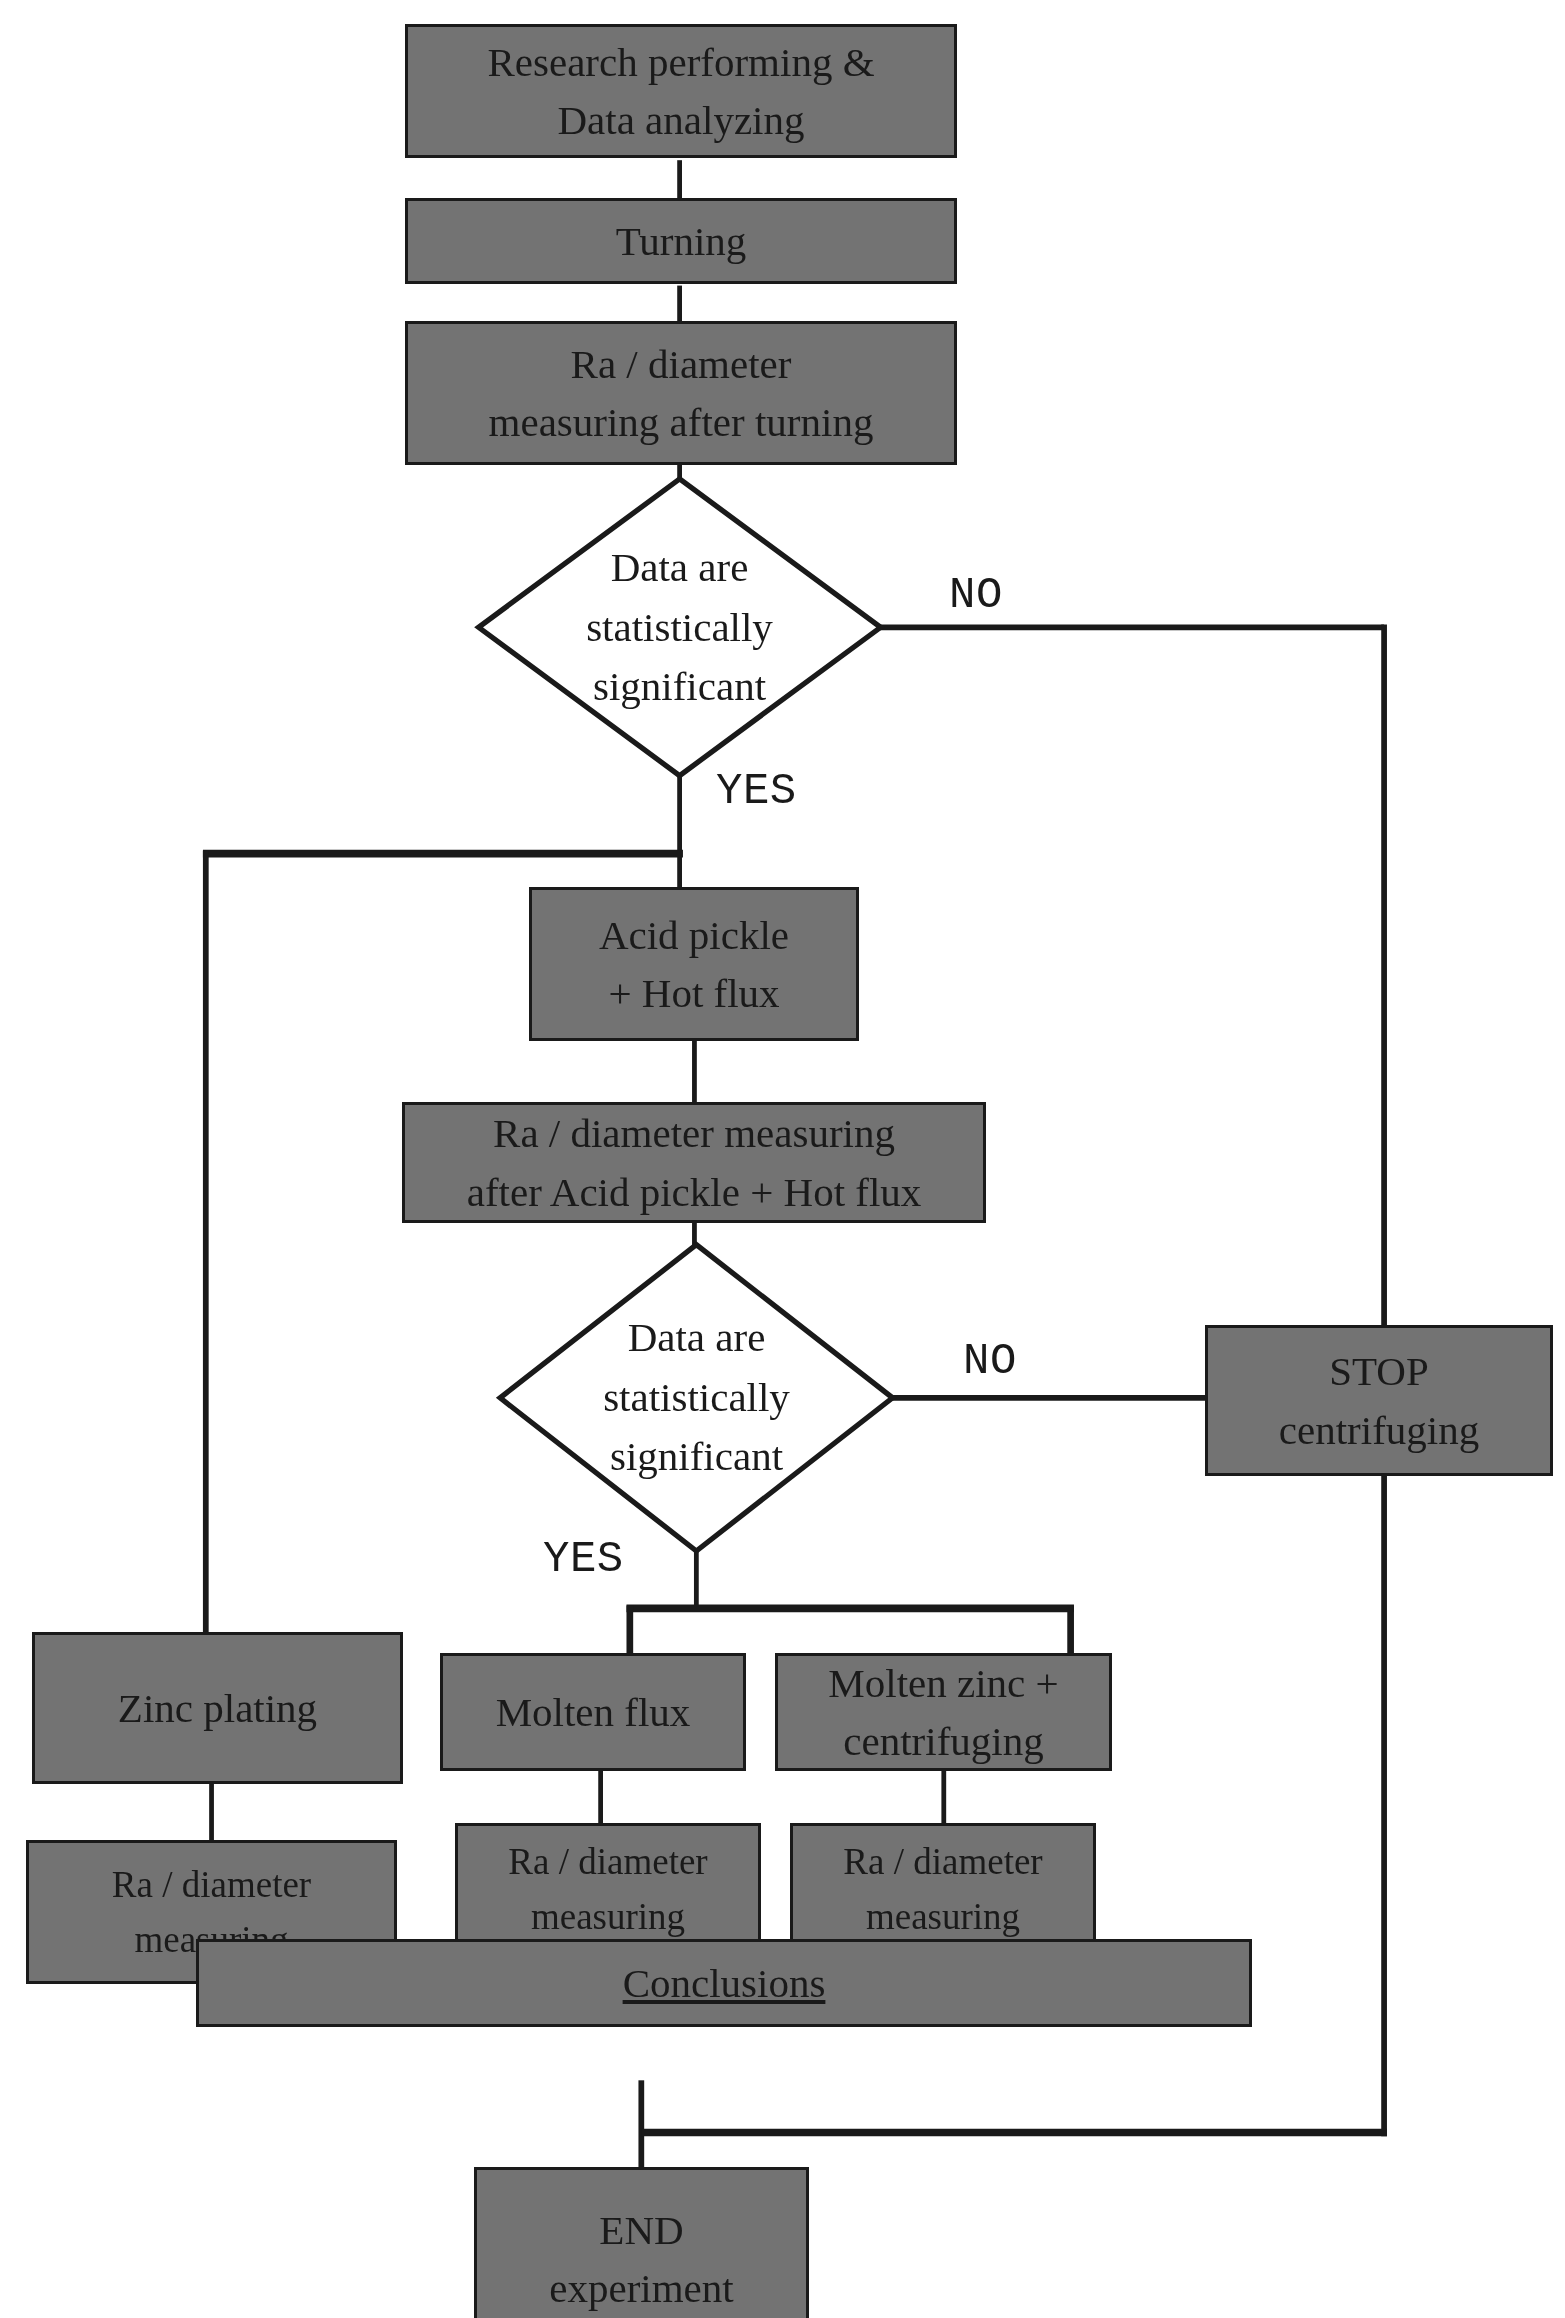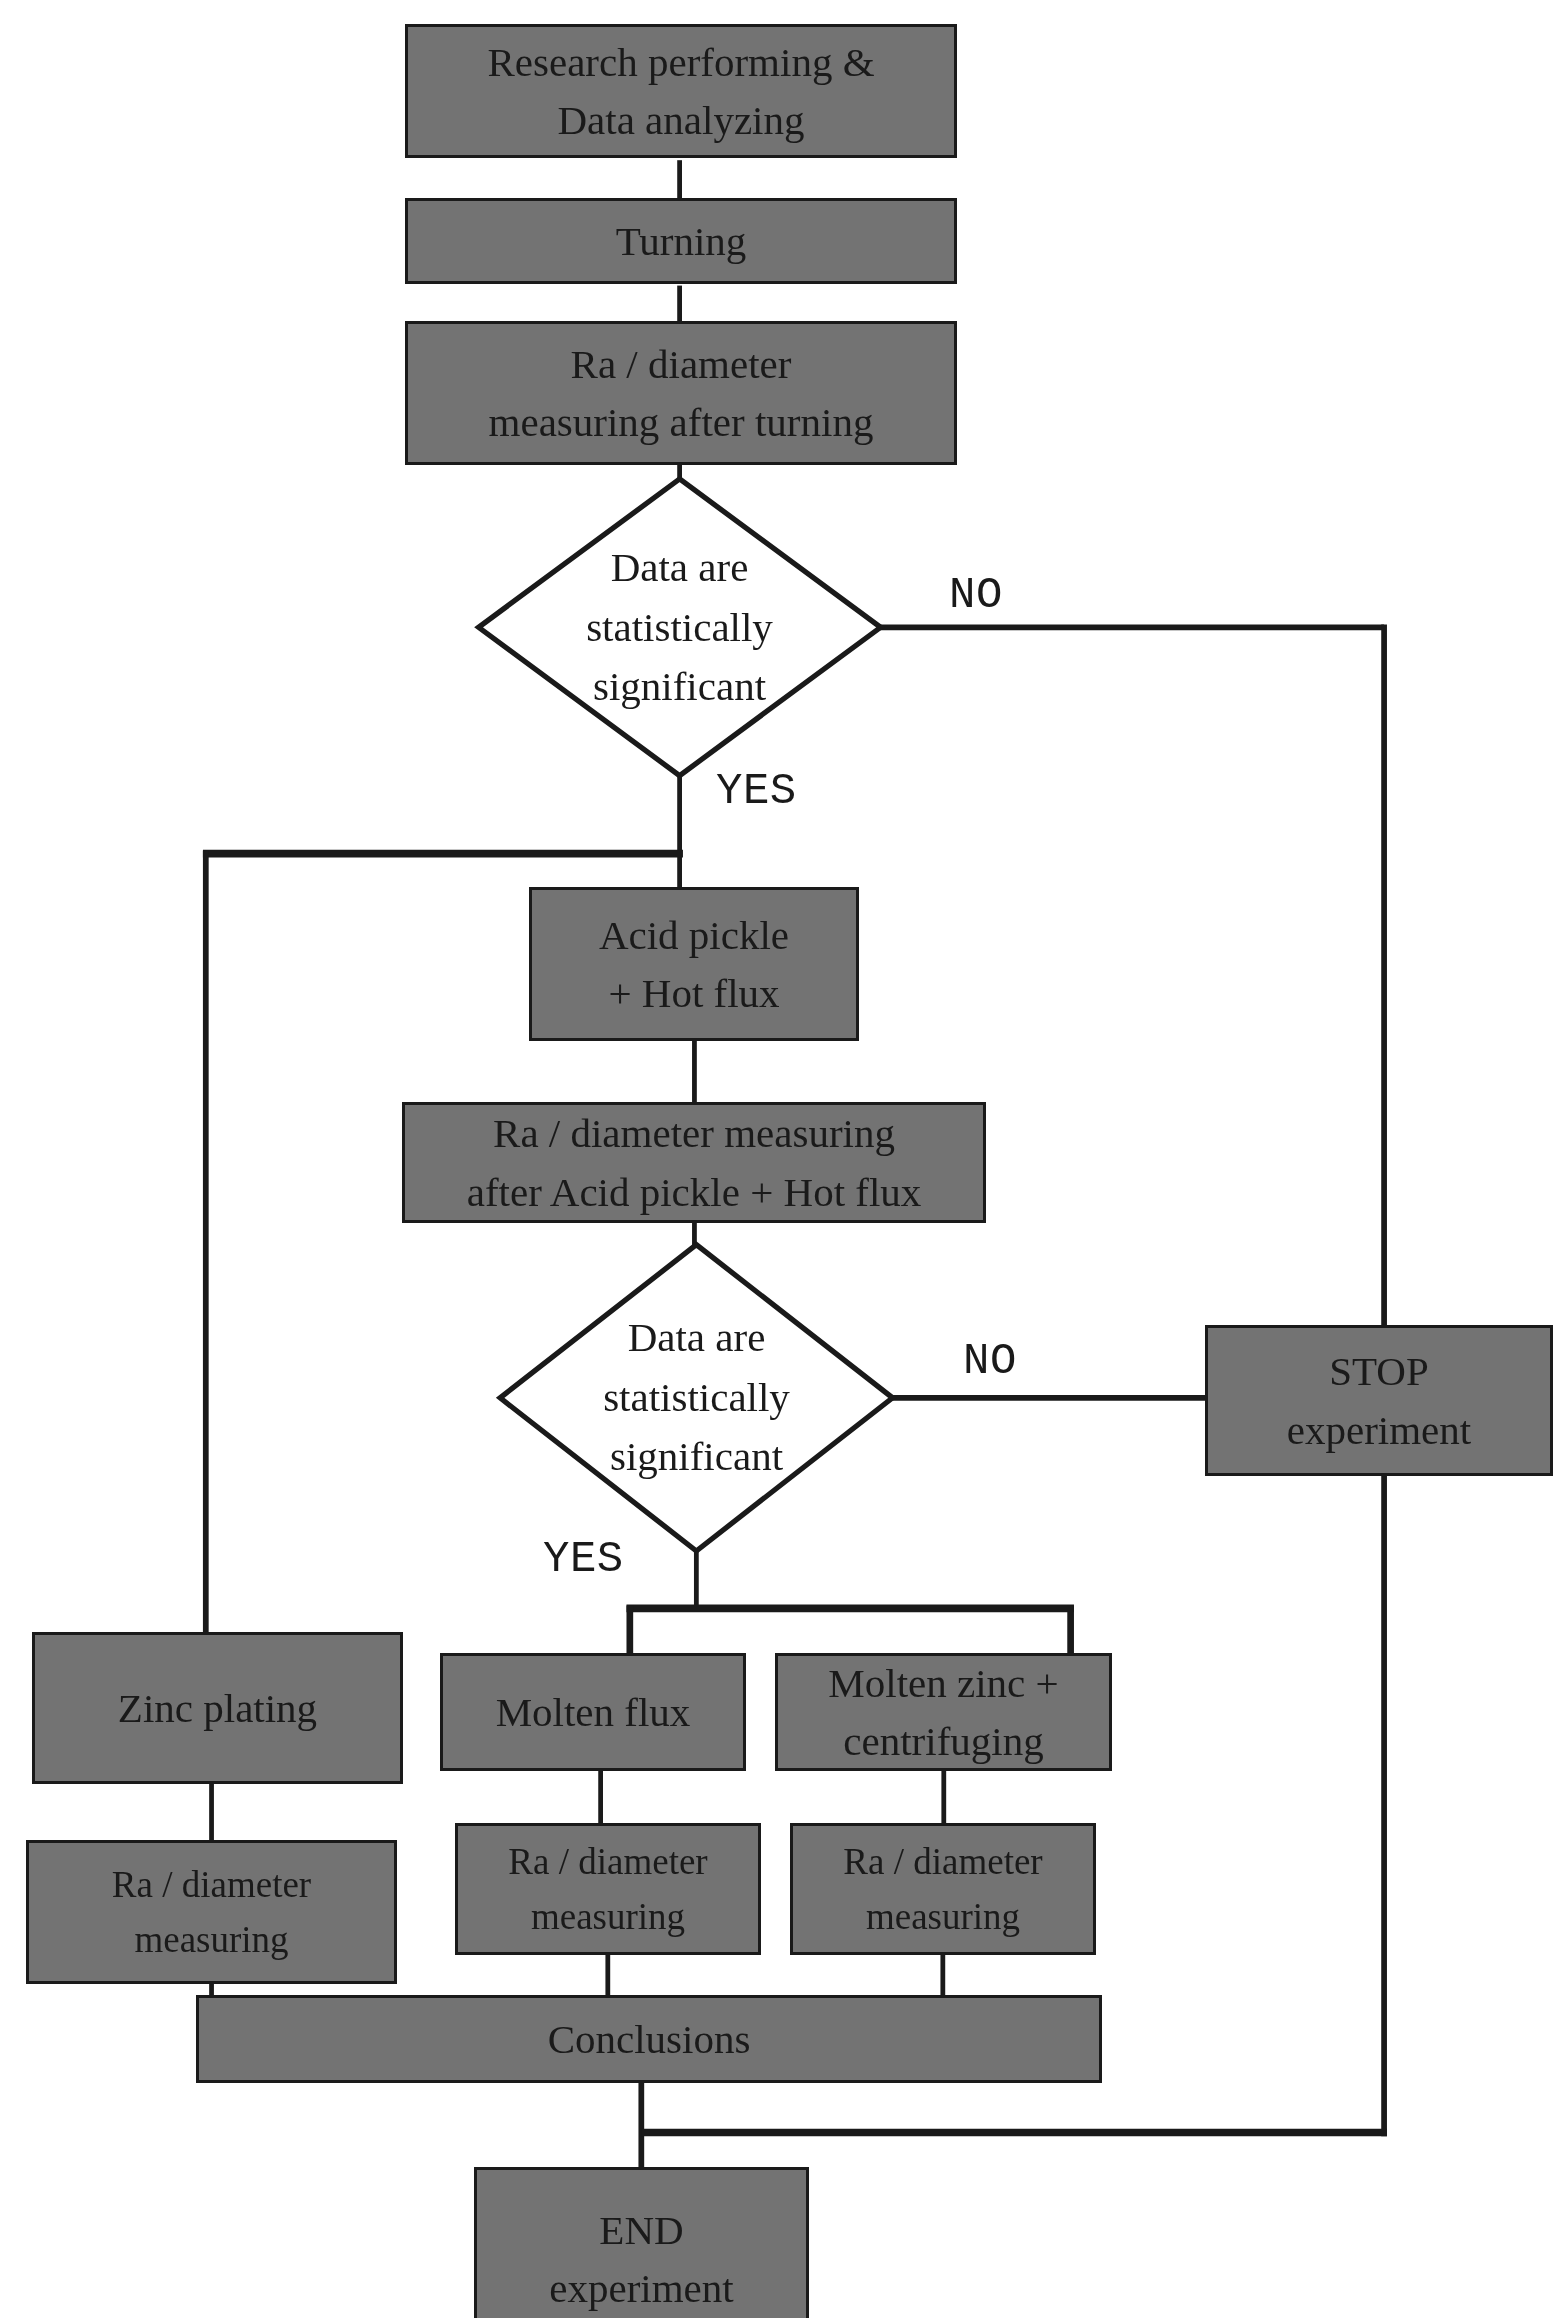--- a/index.html
+++ b/index.html
@@ -100,39 +100,39 @@
   <div class="node" style="left:405px;top:321px;width:552px;height:144px;">Ra / diameter
 measuring after turning</div>
 
   <div class="node" style="left:529px;top:887px;width:330px;height:154px;">Acid pickle
 + Hot flux</div>
 
   <div class="node" style="left:402px;top:1102px;width:584px;height:121px;">Ra / diameter measuring
 after Acid pickle + Hot flux</div>
 
   <div class="node" style="left:1205px;top:1325px;width:348px;height:151px;">STOP
-experiment</div>
+centrifuging</div>
 
   <div class="node" style="left:32px;top:1632px;width:371px;height:152px;">Zinc plating</div>
 
   <div class="node" style="left:440px;top:1653px;width:306px;height:118px;">Molten flux</div>
 
   <div class="node" style="left:775px;top:1653px;width:337px;height:118px;">Molten zinc +
 centrifuging</div>
 
   <div class="node small" style="left:26px;top:1840px;width:371px;height:144px;">Ra / diameter
 measuring</div>
 
   <div class="node small" style="left:455px;top:1823px;width:306px;height:132px;">Ra / diameter
 measuring</div>
 
   <div class="node small" style="left:790px;top:1823px;width:306px;height:132px;">Ra / diameter
 measuring</div>
 
-  <div class="node" style="left:196px;top:1995px;width:906px;height:88px;">Conclusions</div>
+  <div class="node" style="left:196px;top:1939px;width:1056px;height:88px;text-decoration:underline;">Conclusions</div>
 
   <div class="node" style="left:474px;top:2167px;width:335px;height:184px;">END
 experiment</div>
 
   <div class="dlabel" style="left:536px;top:522px;width:287px;height:211px;">Data are
 statistically
 significant</div>
 
   <div class="dlabel" style="left:553px;top:1292px;width:287px;height:211px;">Data are
 statistically

